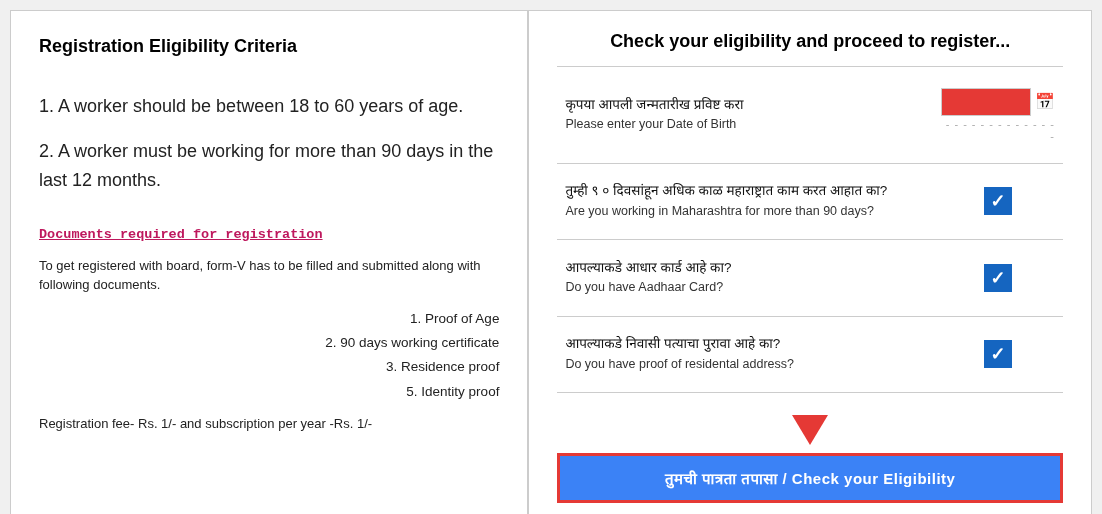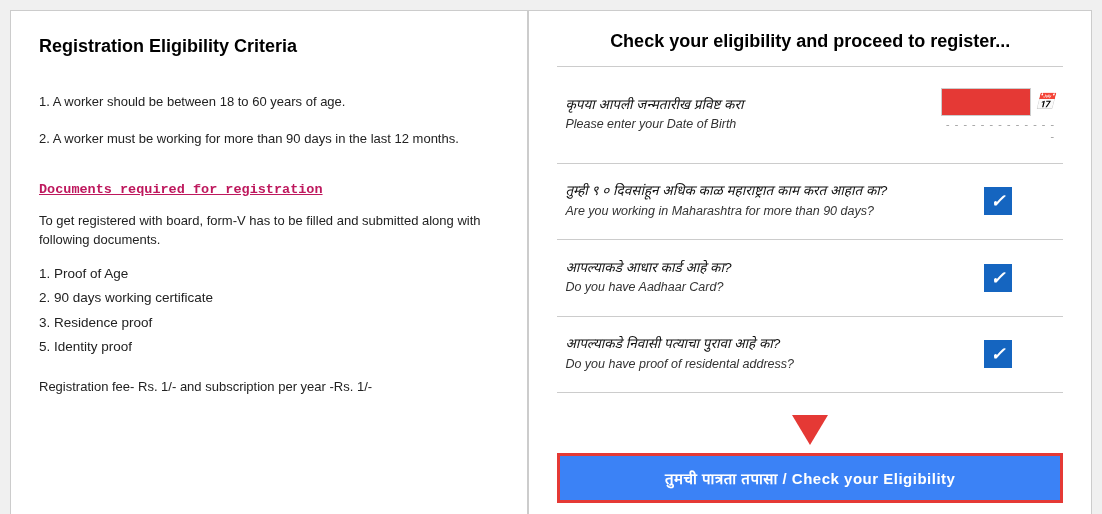--- a/index.html
+++ b/index.html
@@ -28,21 +28,21 @@
       background: #fff;
     }
     .left-panel h1 {
       font-size: 18px;
       font-weight: bold;
       margin-bottom: 34px;
       color: #000;
       line-height: 1.3;
     }
     .criteria-text {
-      font-size: 13px;
+      font-size: 18px;
       color: #222;
       line-height: 1.6;
       margin-bottom: 16px;
     }
     .docs-heading {
       font-weight: bold;
       text-decoration: underline;
       font-size: 13.5px;
       margin-bottom: 14px;
       color: #be185d;
@@ -50,21 +50,22 @@
     }
     .docs-intro {
       font-size: 13px;
       color: #222;
       margin-bottom: 12px;
       line-height: 1.5;
     }
     .docs-list {
       list-style: none;
       padding: 0;
-      margin-bottom: 20px;
+      margin-bottom: 12px;
+      text-align: right;
     }
     .docs-list li {
       font-size: 13.5px;
       color: #222;
       line-height: 1.8;
     }
     .fee-text {
       font-size: 13px;
       color: #222;
       margin-top: 4px;
@@ -82,21 +83,20 @@
       font-size: 18px;
       font-weight: bold;
       color: #000;
       margin-bottom: 14px;
       text-align: center;
     }
     .form-table {
       width: 100%;
       border-collapse: collapse;
       flex: 1;
-      font-style: italic;
     }
     .form-row {
       border-top: 1.5px solid #ccc;
     }
     .form-row td {
       padding: 10px 8px;
       vertical-align: middle;
     }
     .form-row:last-of-type {
       border-bottom: 1.5px solid #ccc;

